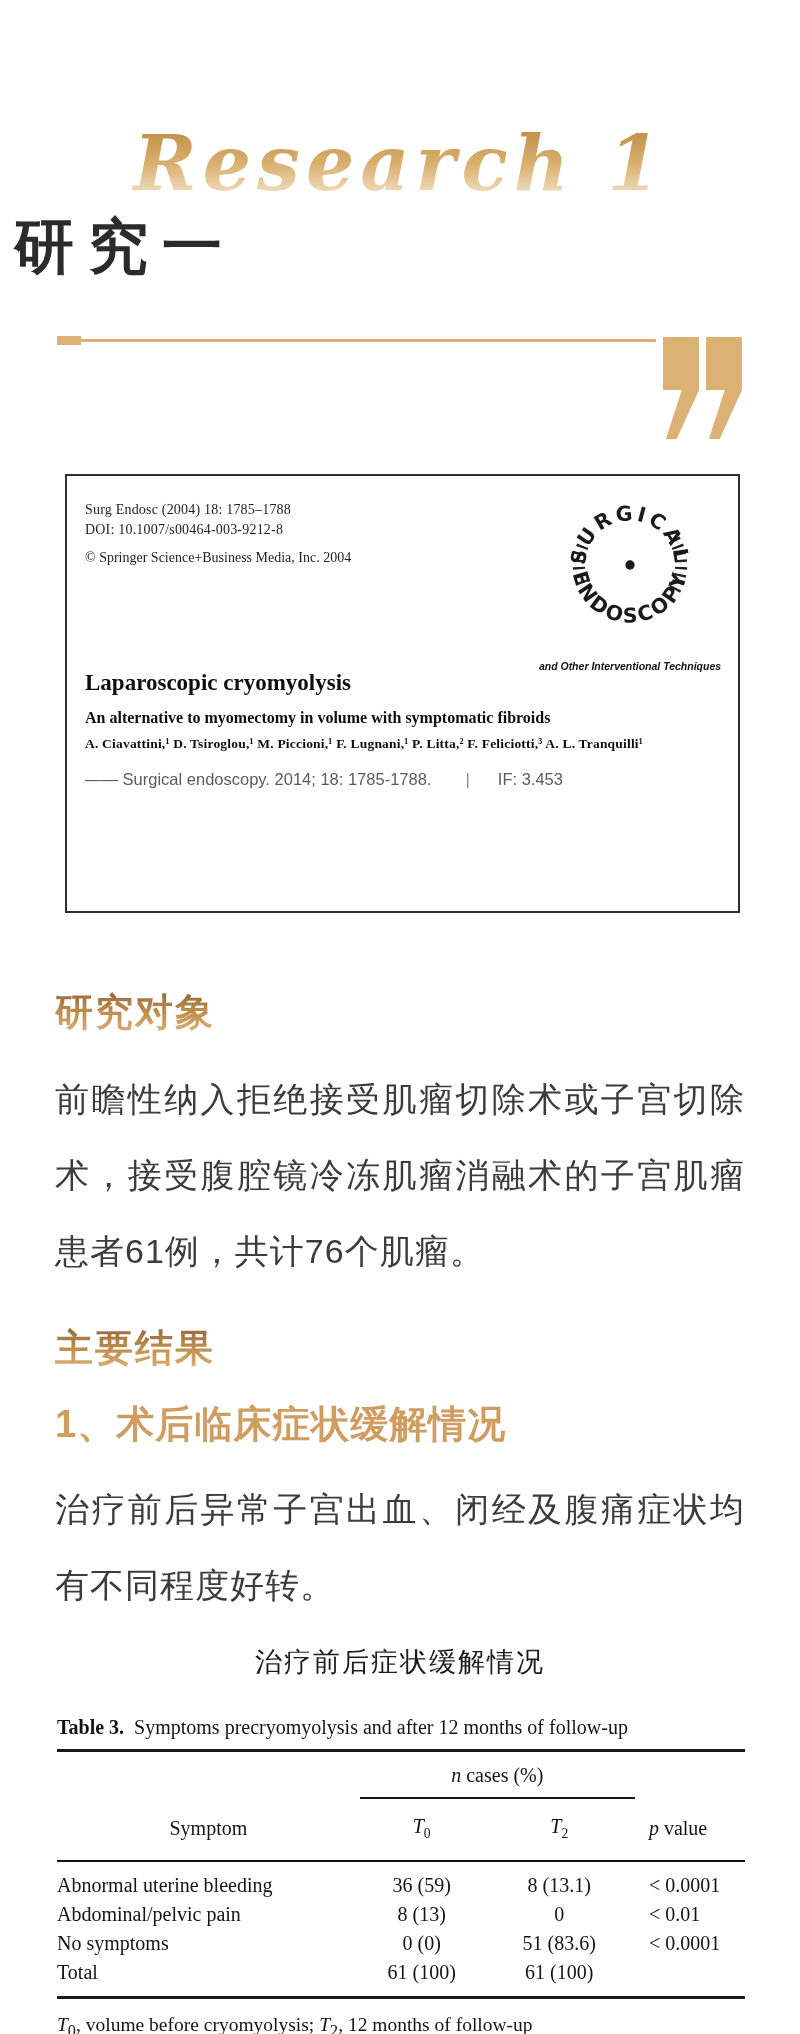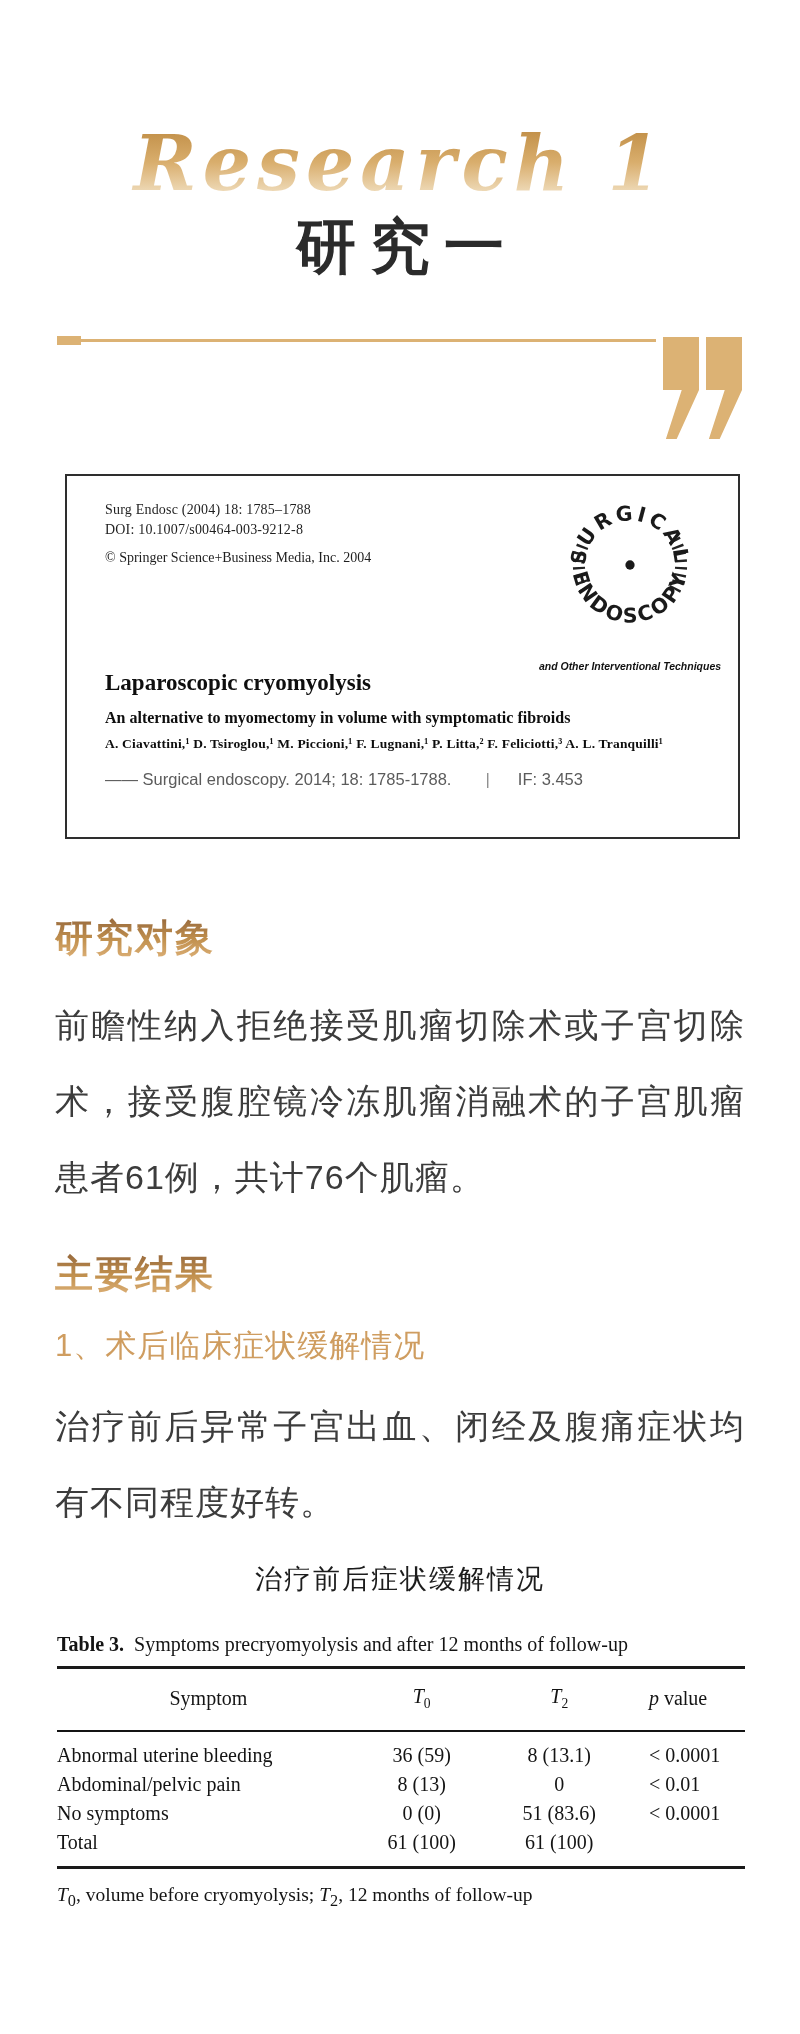--- a/index.html
+++ b/index.html
@@ -13,40 +13,40 @@
   
   .script-title {
     margin-top:126px; text-align:center;
     font-family:"DejaVu Serif","Liberation Serif",serif;
     font-style:italic; font-weight:700;
     font-size:76px; line-height:1.0; letter-spacing:6px;
     background:linear-gradient(180deg,#bf8c44 0%,#d9ae6d 48%,#f5e8d0 100%);
     -webkit-background-clip:text; background-clip:text; color:transparent;
   }
   .cn-title {
-    margin-top:10px; text-align:center;
+    margin-top:10px; 
     font-family:"DejaVu Serif","Liberation Serif",serif;
     font-weight:700; font-size:60px; line-height:1.15;
     letter-spacing:14px; text-indent:14px; color:#2b2b2b;
   }
 
   
   .divider { position:relative; height:3px; margin:58px 58px 0 57px; }
   .divider .line { position:absolute; left:0; right:86px; top:0; height:3px; background:#dcb274; }
   .divider .cap  { position:absolute; left:0; top:-3px; width:24px; height:9px; background:#dcb274; }
   .quotes { position:absolute; right:0; top:-2px; display:flex; gap:7px; }
   .q {
     width:36px; height:102px; background:#dcb274;
     clip-path:polygon(0 0,100% 0,100% 52%,38% 100%,8% 100%,52% 52%,0 52%);
   }
 
   
   .paper-card {
-    position:relative; margin:132px 60px 0 65px; height:365px;
-    border:2px solid #2e2e2e; background:#fff; padding:24px 38px;
+    position:relative; margin:132px 60px 0 65px; height:439px;
+    border:2px solid #2e2e2e; background:#fff; padding:24px 18px;
     font-family:"Liberation Serif","DejaVu Serif",serif; color:#1e1e1e;
   }
   .journal-meta { font-size:14px; line-height:1.45; letter-spacing:0.2px; }
   .copyright { font-size:14px; margin-top:9px; }
   .logo-block { position:absolute; top:10px; right:8px; width:200px; text-align:center; }
   .logo-block svg { display:block; margin:0 auto; }
   .logo-tagline {
     margin-top:16px; font-family:"Liberation Sans","DejaVu Sans",sans-serif;
     font-weight:700; font-style:italic; font-size:10.5px; color:#111; white-space:nowrap;
   }
@@ -68,21 +68,21 @@
     -webkit-background-clip:text; background-clip:text; color:transparent;
     width:max-content;
   }
   .h-subjects { margin-top:78px; }
   .h-results  { margin-top:38px; }
   .body-para {
     margin:28px 55px 0 55px; font-size:34px; line-height:76px;
     letter-spacing:1px; color:#3c3c3c; text-align:justify;
   }
   .num-subheading {
-    margin:32px 55px 5px 55px; font-weight:400; font-size:31px; line-height:1.25;
+    margin:32px 55px 5px 55px; font-weight:700; font-size:38px; line-height:1.25;
     letter-spacing:1px; color:#cf9d60;
   }
   .table-caption-cn {
     margin-top:22px; text-align:center; font-size:27px; line-height:1.3;
     letter-spacing:2px; color:#1c1c1c;
   }
 
   
   .table-figure { margin:34px 55px 0 57px; font-family:"Liberation Serif","DejaVu Serif",serif; color:#141414; }
   .table-title { font-size:20px; line-height:1.3; }
@@ -175,20 +175,25 @@
     </div>
 
     <table class="jtable">
       <colgroup>
         <col style="width:44%">
           <col style="width:18%">
           <col style="width:22%">
           <col style="width:16%">
       </colgroup>
       <thead>
+        <tr class="group">
+          <th></th>
+          <th class="span-cases" colspan="2"><i>n</i><span> cases (%)</span></th>
+          <th></th>
+        </tr>
         <tr class="cols">
           <th>Symptom</th>
           <th><i>T</i><sub>0</sub></th>
           <th><i>T</i><sub>2</sub></th>
           <th><i>p</i><span> value</span></th>
         </tr>
       </thead>
       <tbody>
         <tr>
           <td>Abnormal uterine bleeding</td>

